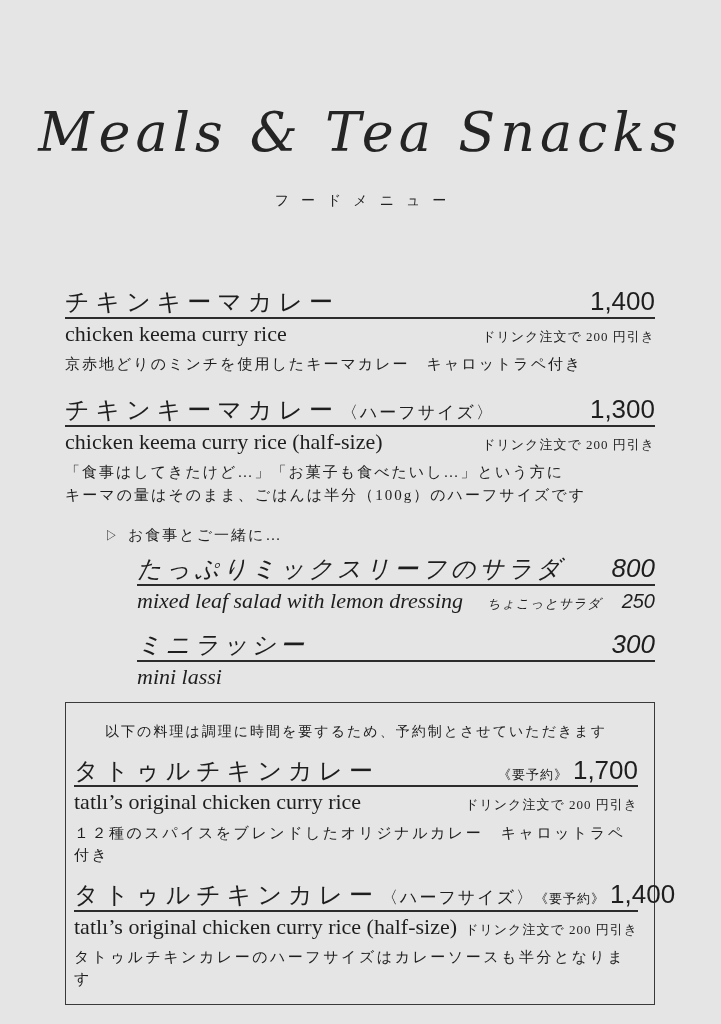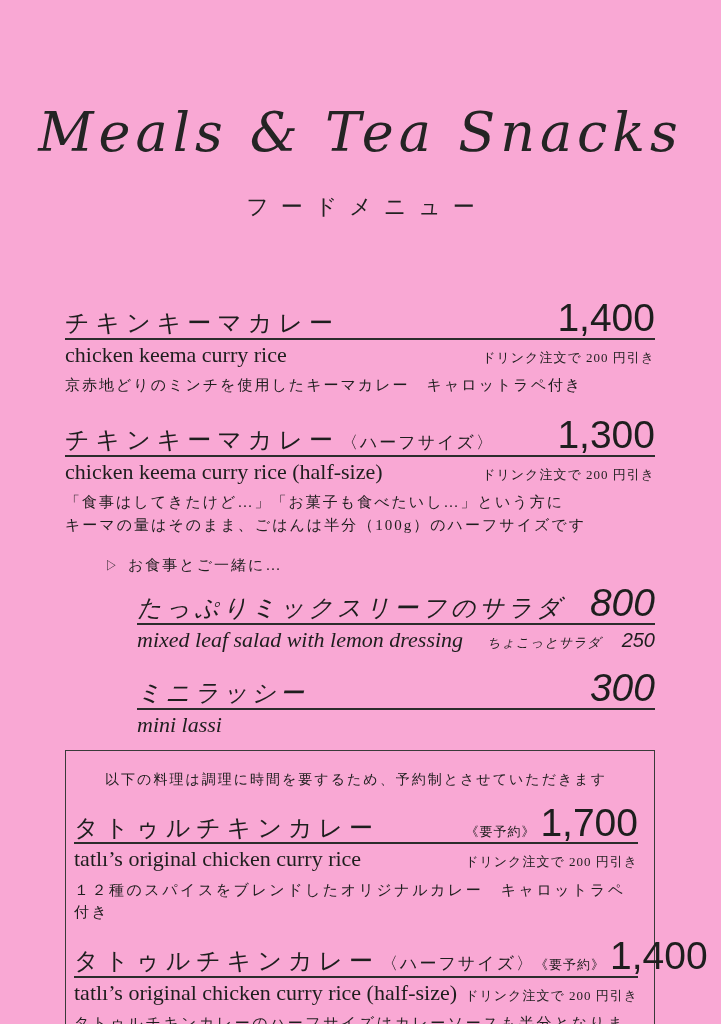--- a/index.html
+++ b/index.html
@@ -1,40 +1,40 @@
 <!DOCTYPE html>
 <html lang="ja"><head>
 <meta charset="utf-8">
 <style>
   html,body { margin:0; padding:0; background:#888; }
   .page {
     position:relative;
     width:721px; height:1024px;
     margin:0 auto;
-    background:#f9a8d4;
+    background:#e5e5e5;
     color:#1e1e1e;
     font-family:"Liberation Serif", serif;
     overflow:hidden;
     box-sizing:border-box;
   }
 
   
   .header { padding-top:98px; text-align:center; }
   .title {
     font-family:"DejaVu Serif", serif;
     font-style:italic;
     font-weight:400;
     font-size:54px;
     letter-spacing:5px;
     line-height:1.3;
     color:#242424;
   }
   .subtitle {
     margin-top:24px;
-    font-size:22px;
+    font-size:14px;
     letter-spacing:12px;
     padding-left:12px; 
     color:#222;
   }
 
   
   .menu-main { margin:80px 66px 0 65px; }
 
   .menu-item + .menu-item { margin-top:22px; }
 
@@ -46,21 +46,21 @@
     line-height:1.08;
   }
   .jp-name  { font-size:24px; letter-spacing:6px; white-space:nowrap; }
   .size-note{ font-size:17px; letter-spacing:2px; margin-left:2px; white-space:nowrap; }
   .spacer   { flex:1 1 auto; }
   .reserve-note {
     font-size:13px; letter-spacing:1px; margin-right:5px; white-space:nowrap;
   }
   .price {
     font-family:"Liberation Sans", sans-serif;
-    font-size:39px; line-height:0.8; white-space:nowrap;
+    font-size:26px; line-height:0.8; white-space:nowrap;
   }
 
   .item-sub {
     display:flex; justify-content:space-between; align-items:baseline;
     margin-top:2px; line-height:1.15;
   }
   .en-name   { font-size:22px; }
   .drink-note{ font-size:13px; letter-spacing:1px; white-space:nowrap; }
 
   .item-desc {

